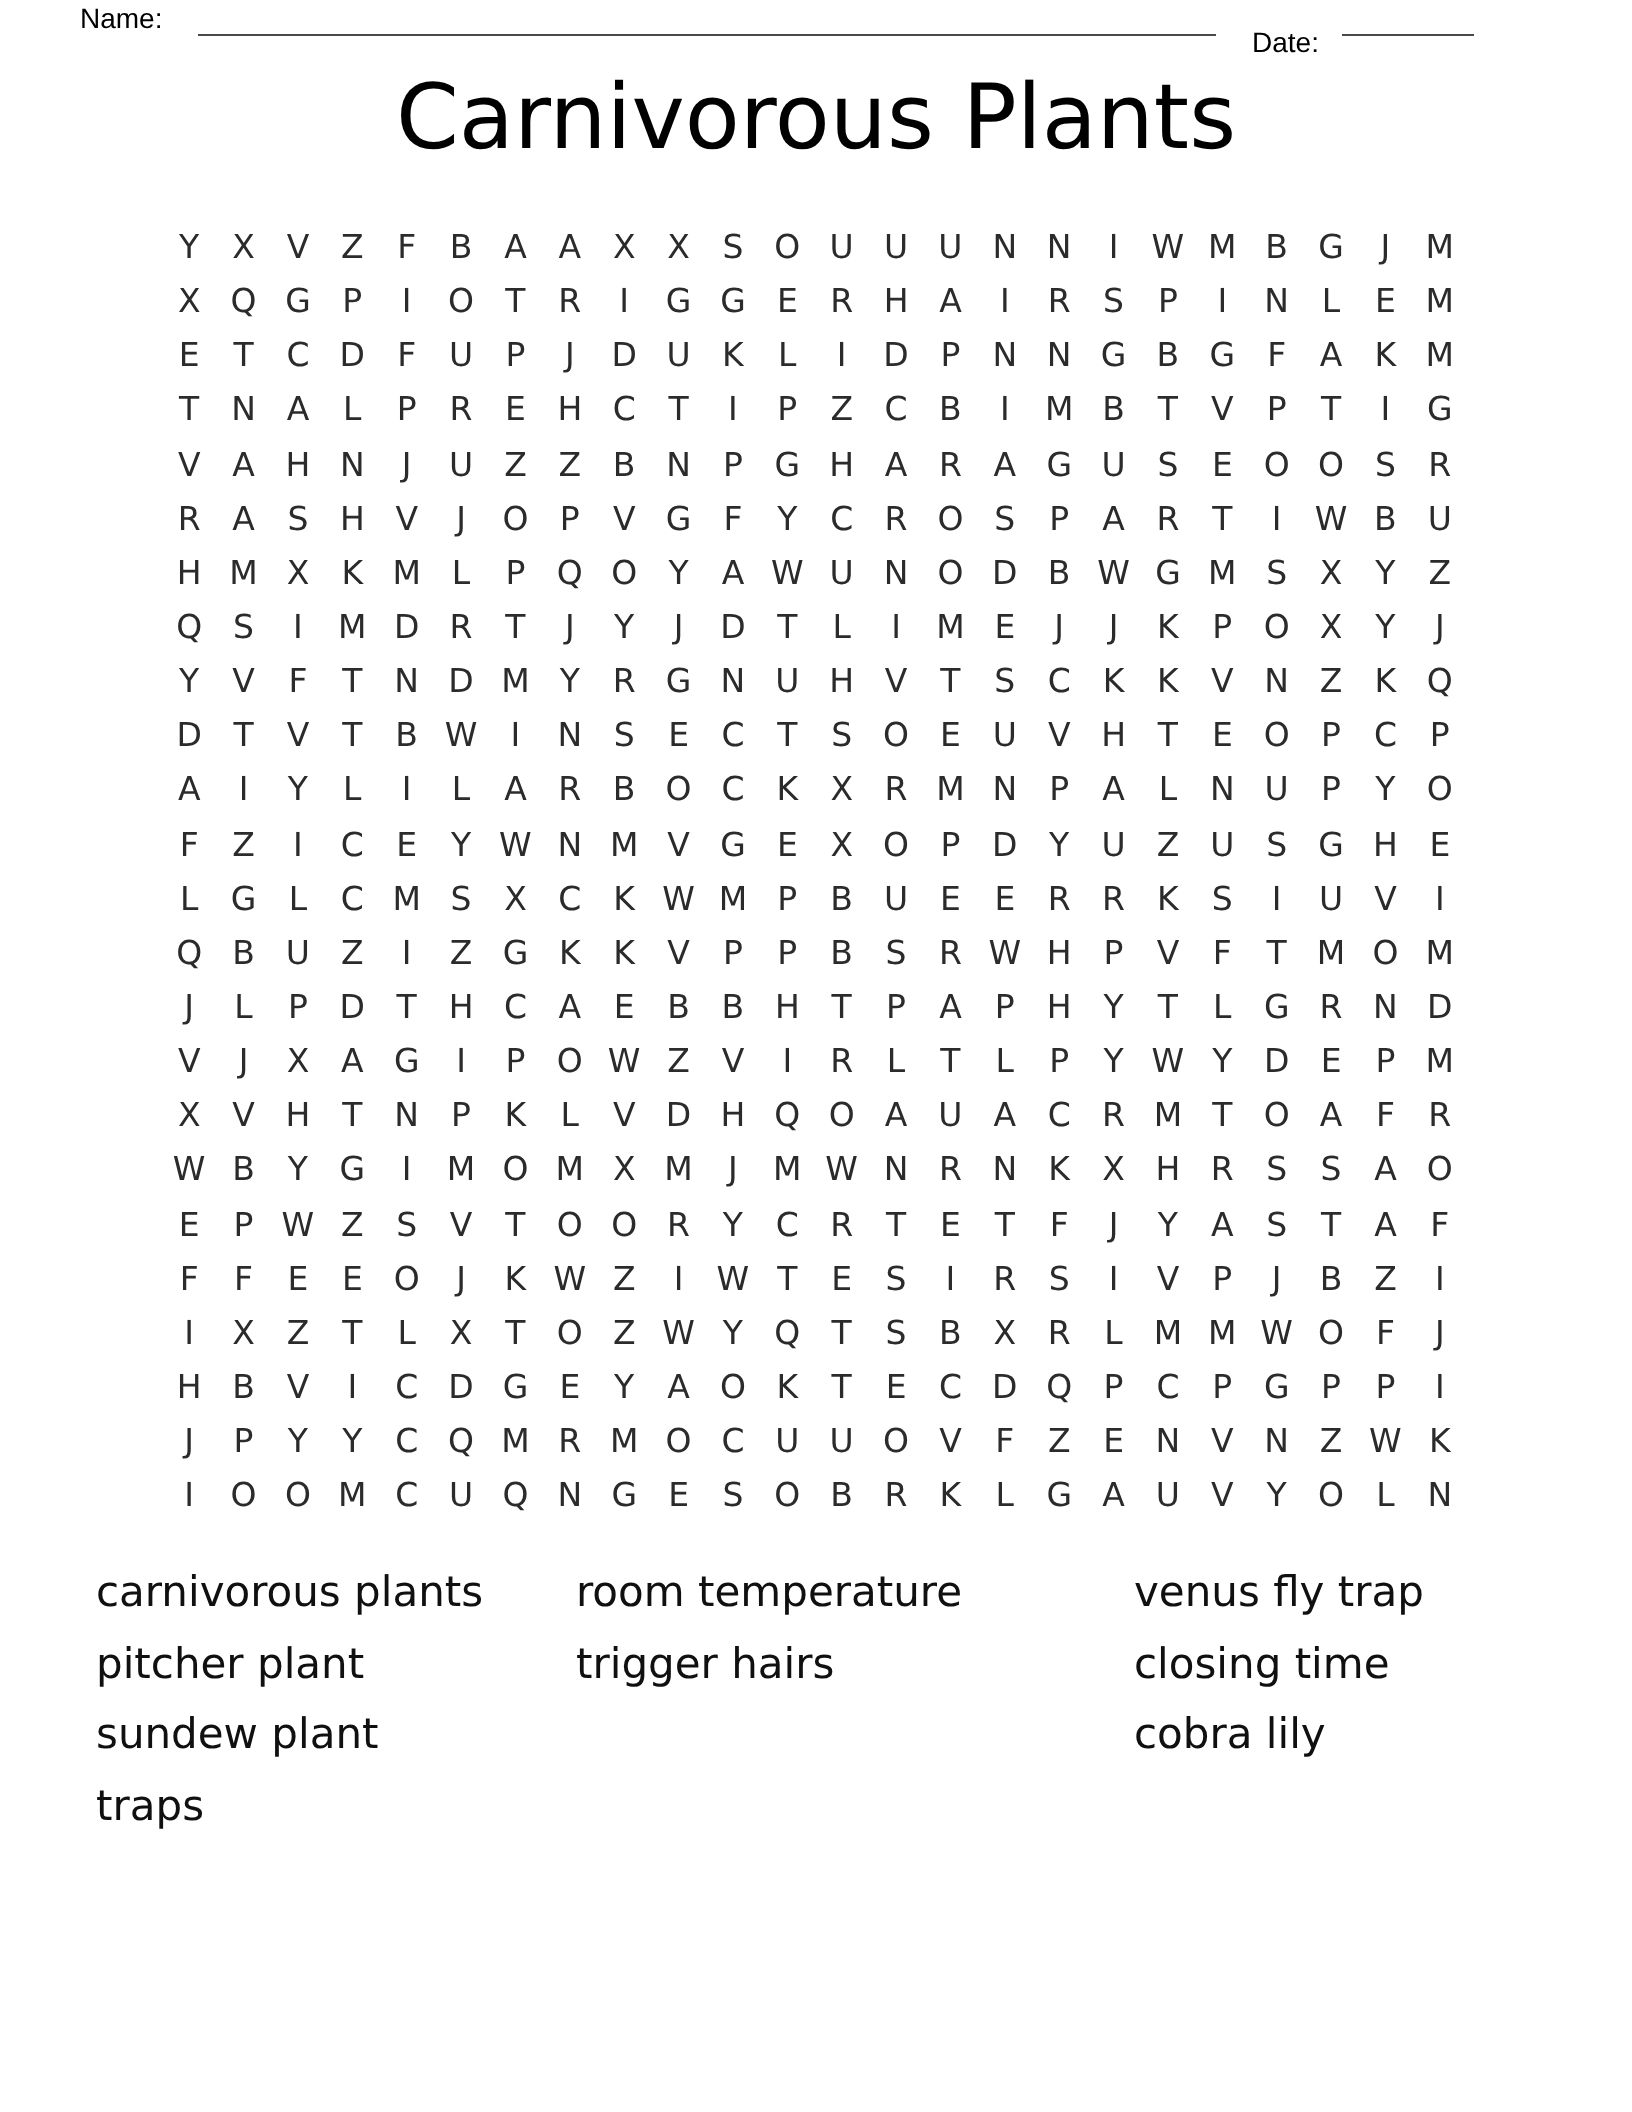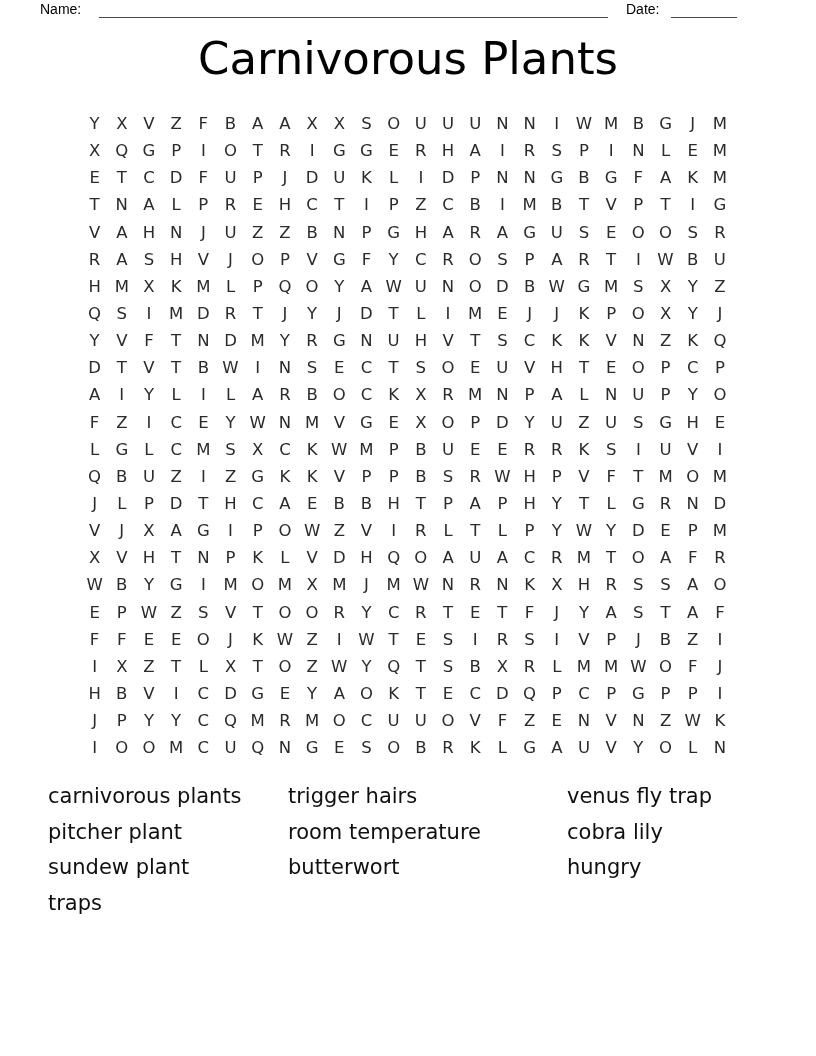--- a/index.html
+++ b/index.html
@@ -12,21 +12,21 @@
   }
   .page { position: absolute; inset: 0; }
 
   
   .hdr-label {
     position: absolute; top: 1px;
     font-size: 14px; color: #000;
     font-family: Liberation Sans, sans-serif;
   }
   .name-label { left: 40px; }
-  .date-label { left: 626px; }
+  .date-label { left: 626px; margin-top: 12px; }
   .fill-line {
     position: absolute; top: 0; height: 17px;
     border-bottom: 1.4px solid #4a4a4a;
   }
   .name-line { left: 99px; width: 509px; }
   .date-line { left: 671px; width: 66px; }
 
   
   .title {
     position: absolute; left: 0; right: 0; top: 32px;
@@ -662,24 +662,23 @@
     </div>
 
   <div class="words" id="words">
       <div class="wcol wcol-0">
         <div class="word">carnivorous plants</div>
         <div class="word">pitcher plant</div>
         <div class="word">sundew plant</div>
         <div class="word">traps</div>
       </div>
       <div class="wcol wcol-1">
+        <div class="word">room temperature</div>
         <div class="word">trigger hairs</div>
-        <div class="word">room temperature</div>
-        <div class="word">butterwort</div>
       </div>
       <div class="wcol wcol-2">
         <div class="word">venus fly trap</div>
+        <div class="word">closing time</div>
         <div class="word">cobra lily</div>
-        <div class="word">hungry</div>
       </div>
     </div>
 
 </div>
 
 </body></html>

